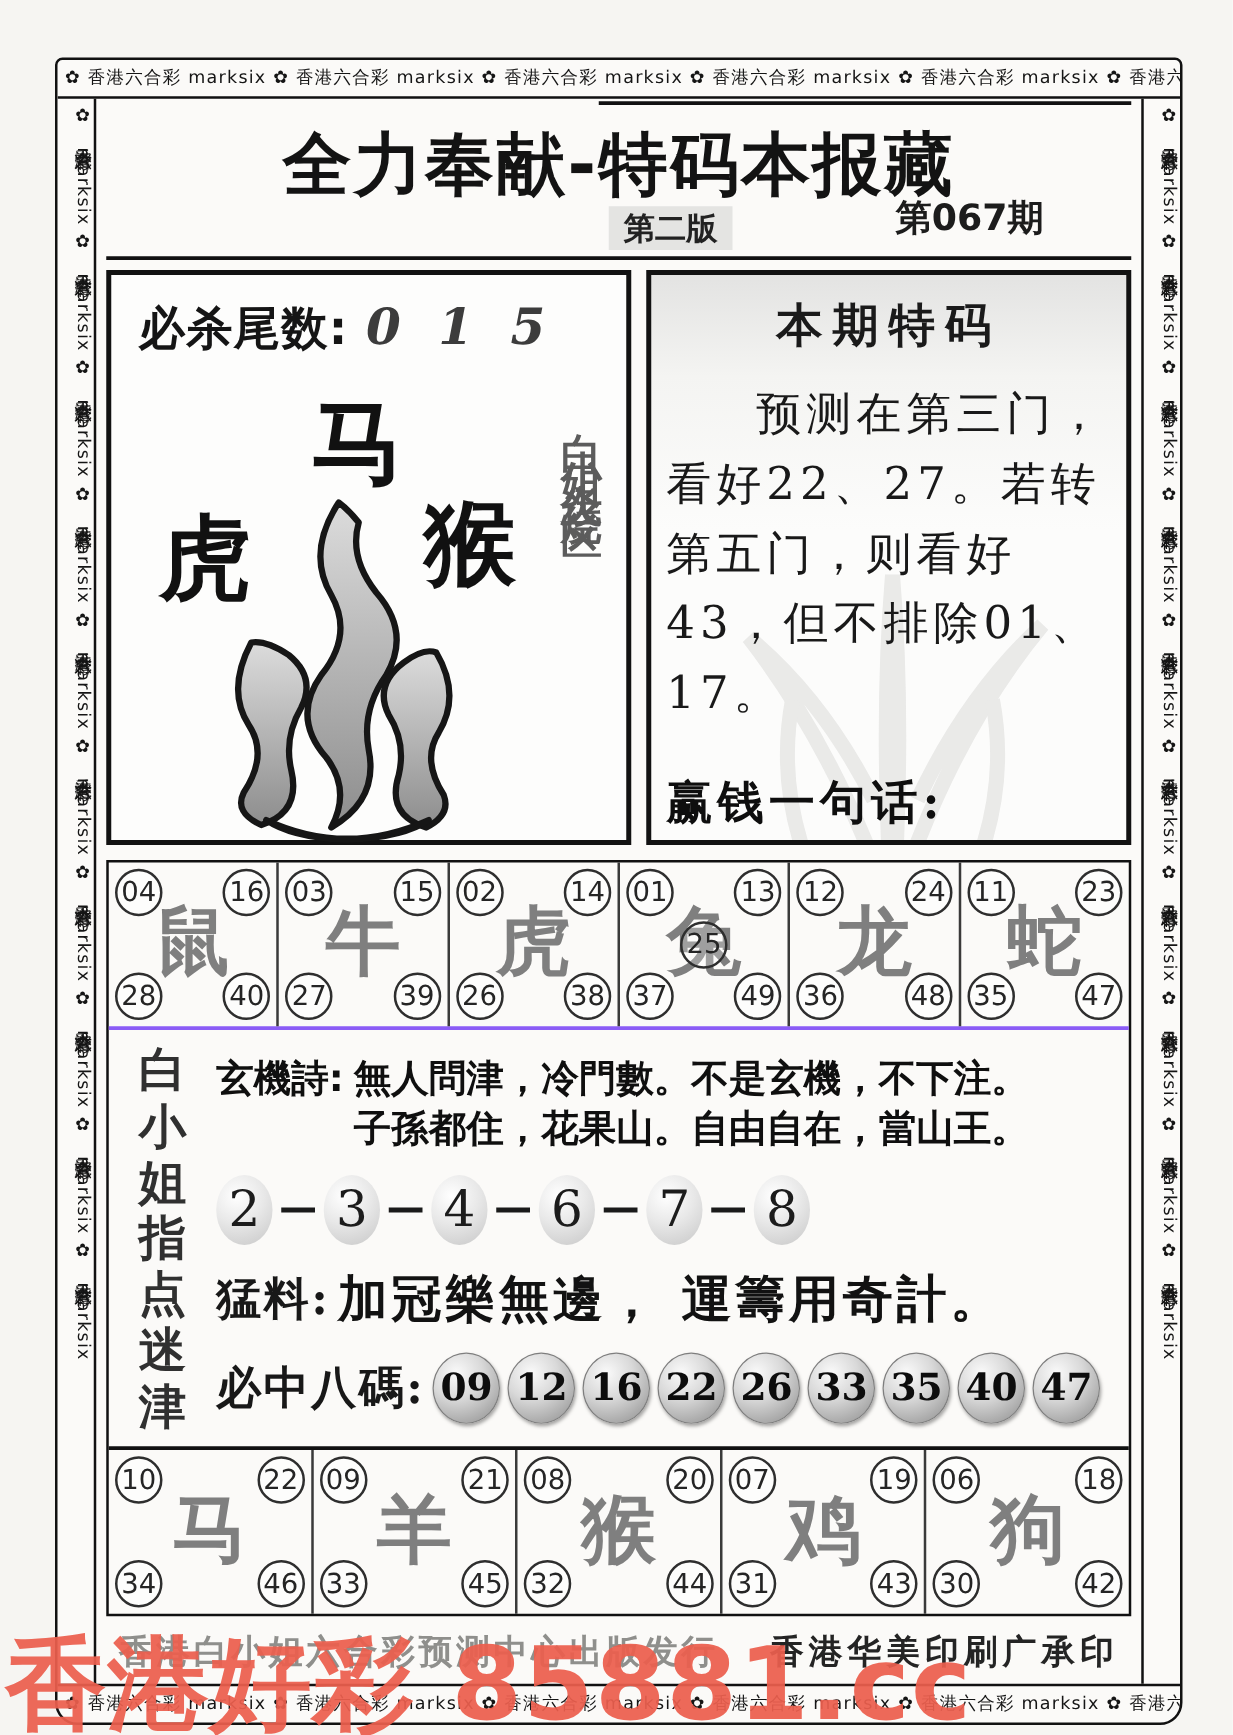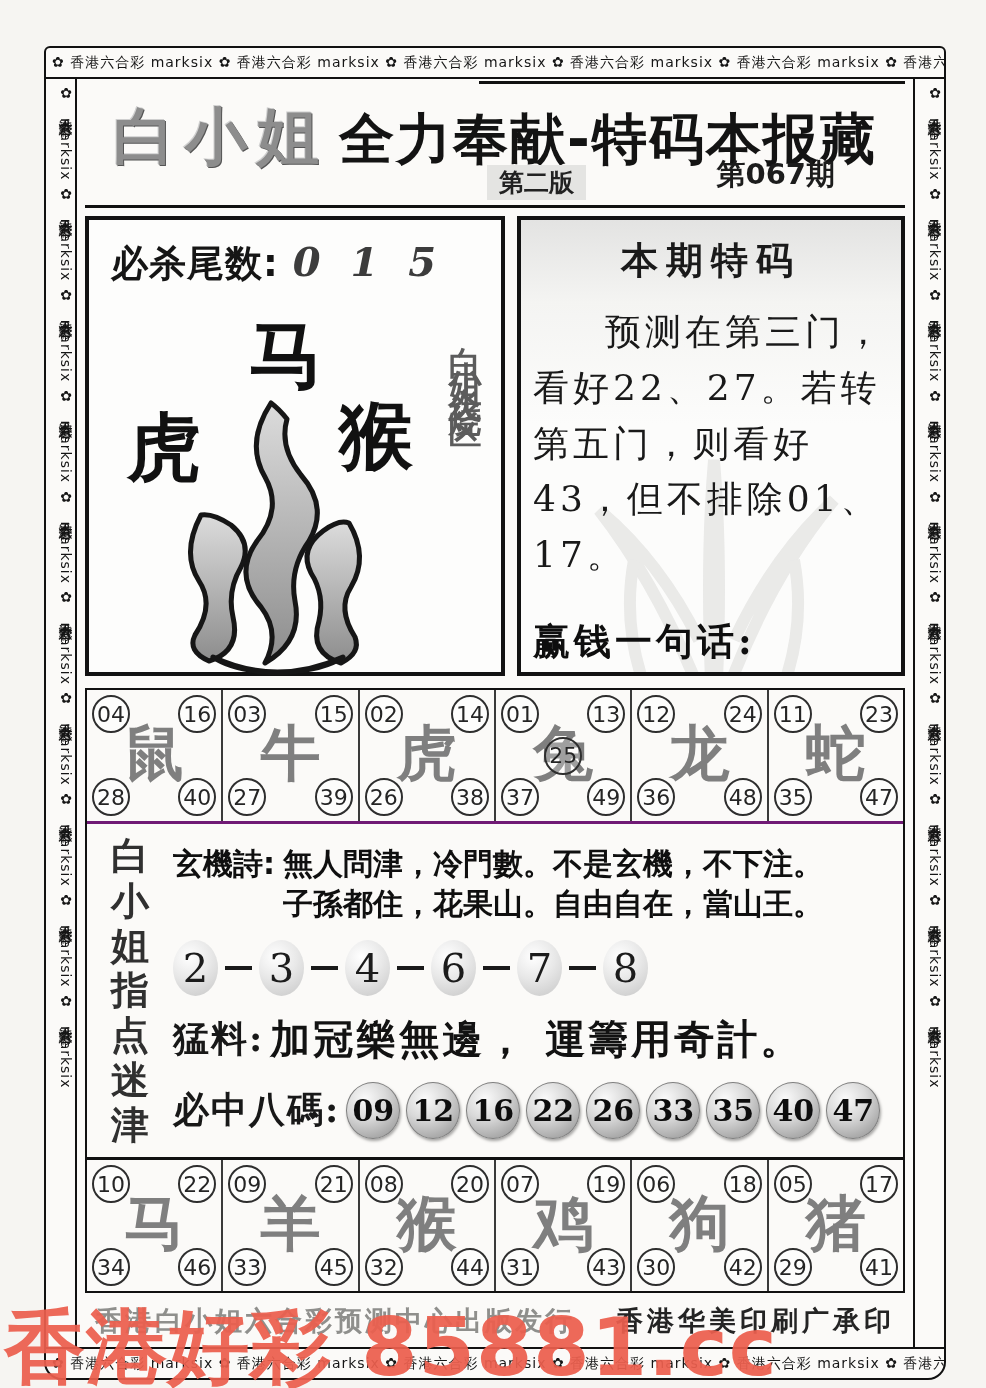--- a/index.html
+++ b/index.html
@@ -59,21 +59,21 @@
   .special-inner{position:relative;z-index:1;}
   .special-title{text-align:center;font-size:37px;font-weight:700;letter-spacing:8px;color:#1a1a1a;}
   .special-body{margin-top:18px;font-size:36px;line-height:1.55;color:#191919;
                 text-indent:2em;letter-spacing:4px;}
   .slogan-label{margin-top:34px;font-size:37px;font-weight:900;letter-spacing:4px;color:#0e0e0e;}
   .slogan{margin-top:16px;font-size:36px;font-weight:900;letter-spacing:5px;color:#0e0e0e;}
 
   
   .lower{margin-top:12px;border:2px solid #111;flex:1;display:flex;flex-direction:column;min-height:0;}
   .zrow{display:flex;height:131px;flex:0 0 auto;}
-  .zrow-top{border-bottom:3px solid #701a75;}
+  .zrow-top{border-bottom:3px solid #8b5cf6;}
   .zrow-bottom{border-top:3px solid #111;}
   .zcell{flex:1;position:relative;border-right:2px solid #3a3a3a;}
   .zcell:last-child{border-right:none;}
   .znum{position:absolute;width:38px;height:38px;border:2px solid #2e2e2e;border-radius:50%;
         display:flex;align-items:center;justify-content:center;font-size:22px;color:#252525;
         background:rgba(255,255,255,.55);box-sizing:border-box;}
   .znum.tl{left:5px;top:5px;} .znum.tr{right:5px;top:5px;}
   .znum.bl{left:5px;bottom:5px;} .znum.br{right:5px;bottom:5px;}
   .znum.ct{left:50%;top:50%;transform:translate(-50%,-50%);background:rgba(255,255,255,.25);}
   .zanimal{position:absolute;left:50%;top:50%;transform:translate(-50%,-52%);
@@ -122,21 +122,20 @@
     <div class="strip strip-h strip-top">✿ 香港六合彩 marksix ✿ 香港六合彩 marksix ✿ 香港六合彩 marksix ✿ 香港六合彩 marksix ✿ 香港六合彩 marksix ✿ 香港六合彩 marksix ✿ 香港六合彩 marksix ✿ 香港六合彩 marksix </div>
 
     <div class="mid">
       <div class="strip strip-v strip-left">✿ 香港六合彩 marksix ✿ 香港六合彩 marksix ✿ 香港六合彩 marksix ✿ 香港六合彩 marksix ✿ 香港六合彩 marksix ✿ 香港六合彩 marksix ✿ 香港六合彩 marksix ✿ 香港六合彩 marksix ✿ 香港六合彩 marksix ✿ 香港六合彩 marksix </div>
 
       <div class="content">
 
         <div class="header">
           <div class="header-rule"></div>
           <div class="title-row">
-            <span class="brand">白小姐</span>
             <span class="main-title">全力奉献-特码本报藏</span>
           </div>
           <span class="issue">第067期</span>
           <span class="edition">第二版</span>
         </div>
 
         <div class="boxes">
           <div class="kill-box">
             <div class="kill-line">
               <span class="kill-label">必杀尾数:</span>
@@ -313,27 +312,20 @@
     <span class="znum bl">31</span>
     <span class="znum br">43</span>
   </div>
               <div class="zcell">
     <span class="znum tl">06</span>
     <span class="znum tr">18</span>
     <span class="zanimal">狗</span>
     <span class="znum bl">30</span>
     <span class="znum br">42</span>
   </div>
-              <div class="zcell">
-    <span class="znum tl">05</span>
-    <span class="znum tr">17</span>
-    <span class="zanimal">猪</span>
-    <span class="znum bl">29</span>
-    <span class="znum br">41</span>
-  </div>
             </div>
         </div>
 
         <div class="footer">
           <span class="publisher">香港白小姐六合彩预测中心出版发行</span>
           <span class="printer">香港华美印刷广承印</span>
         </div>
 
       </div>
 

